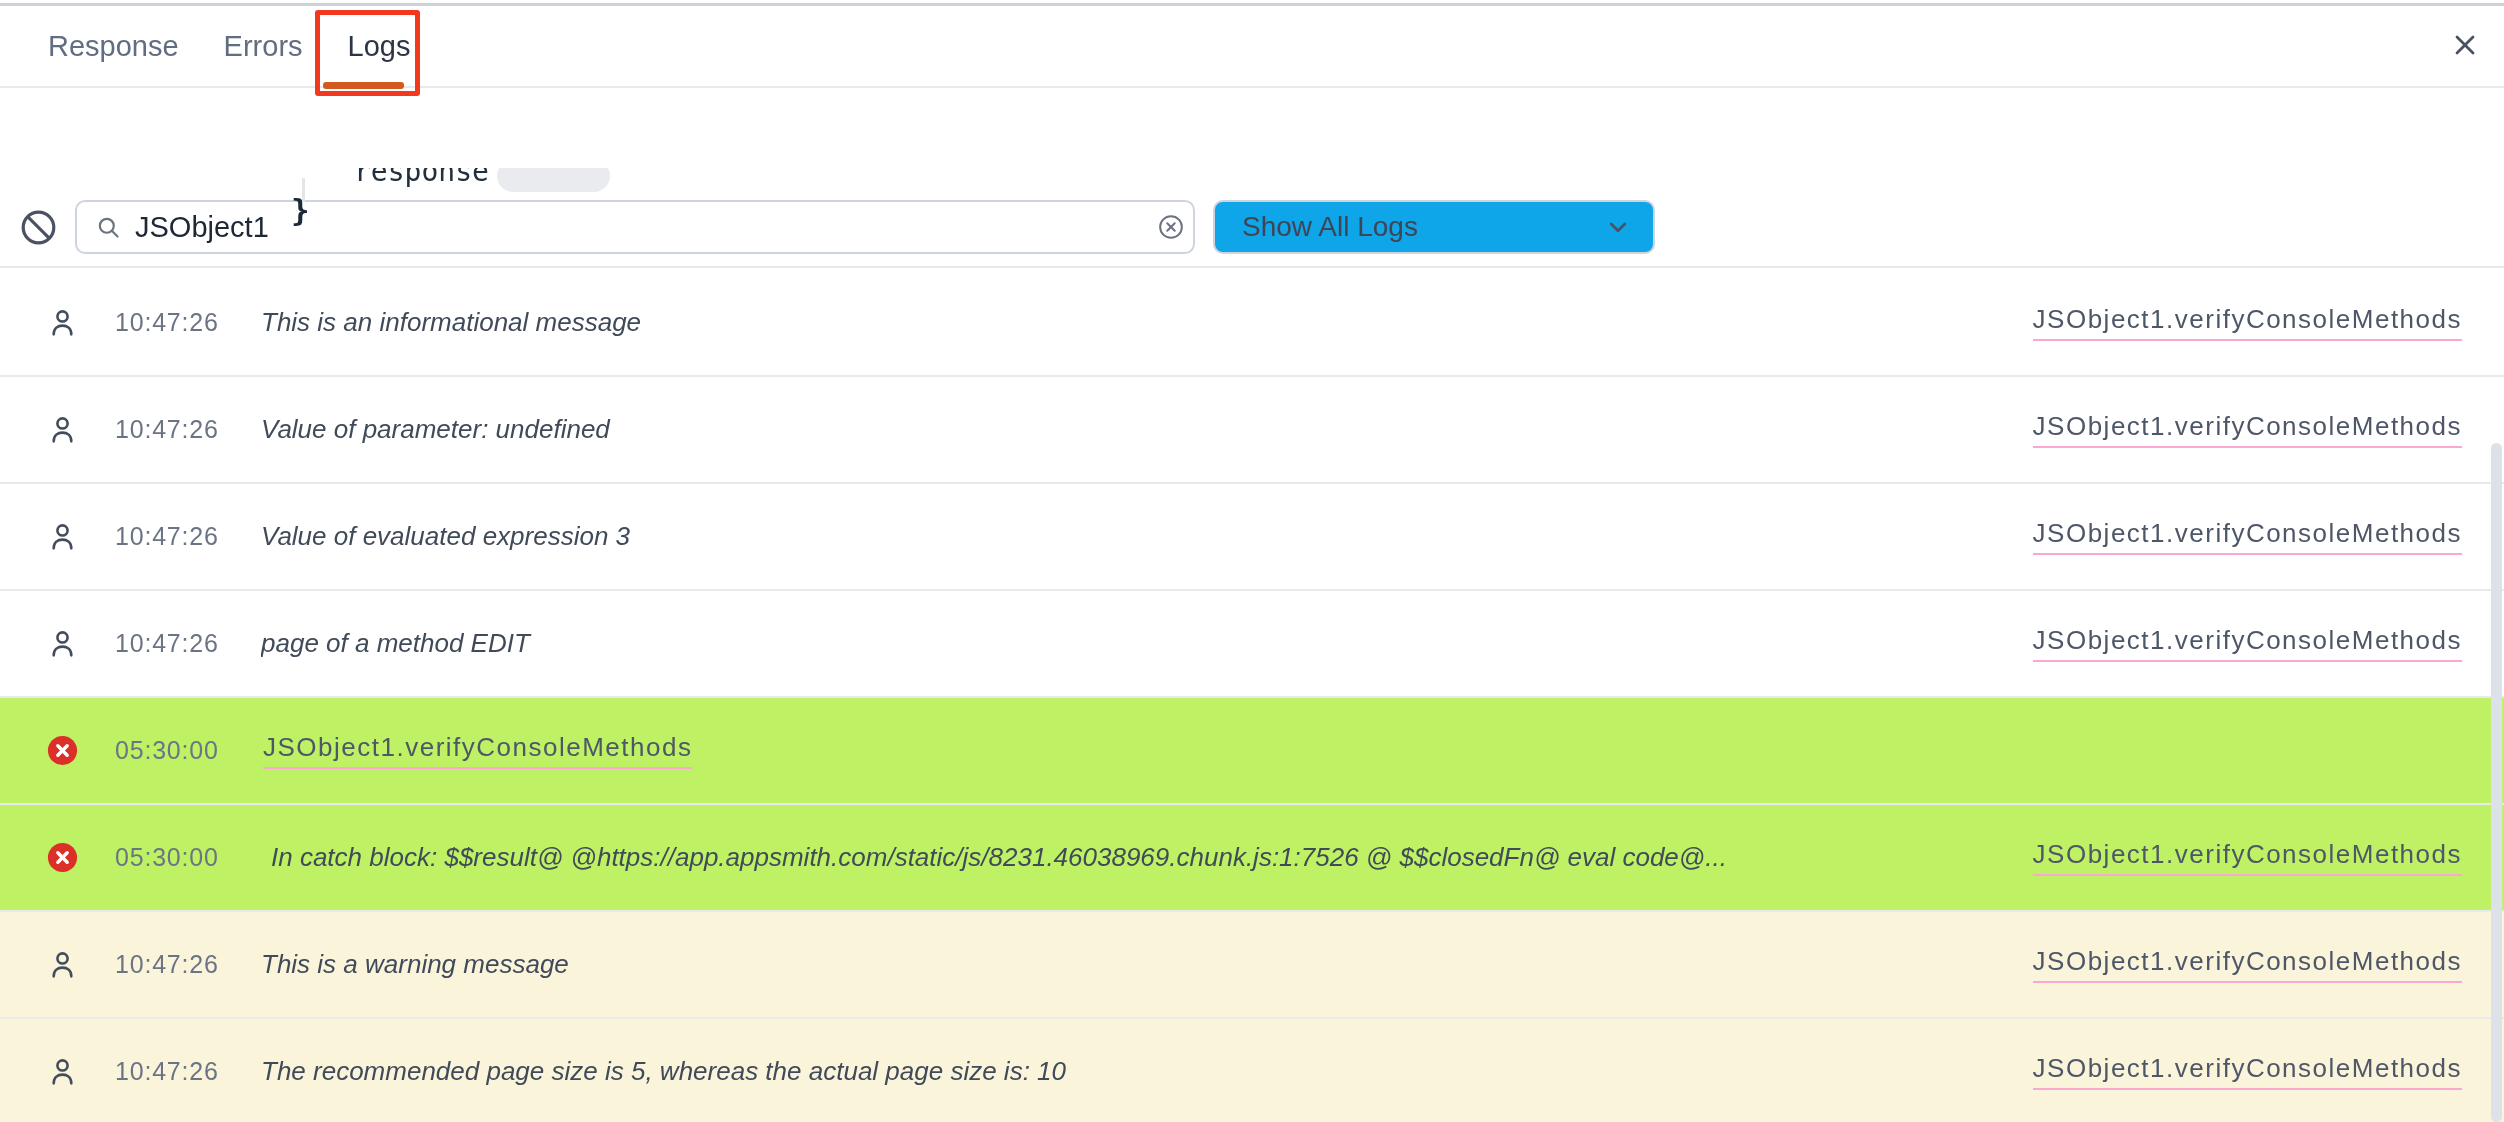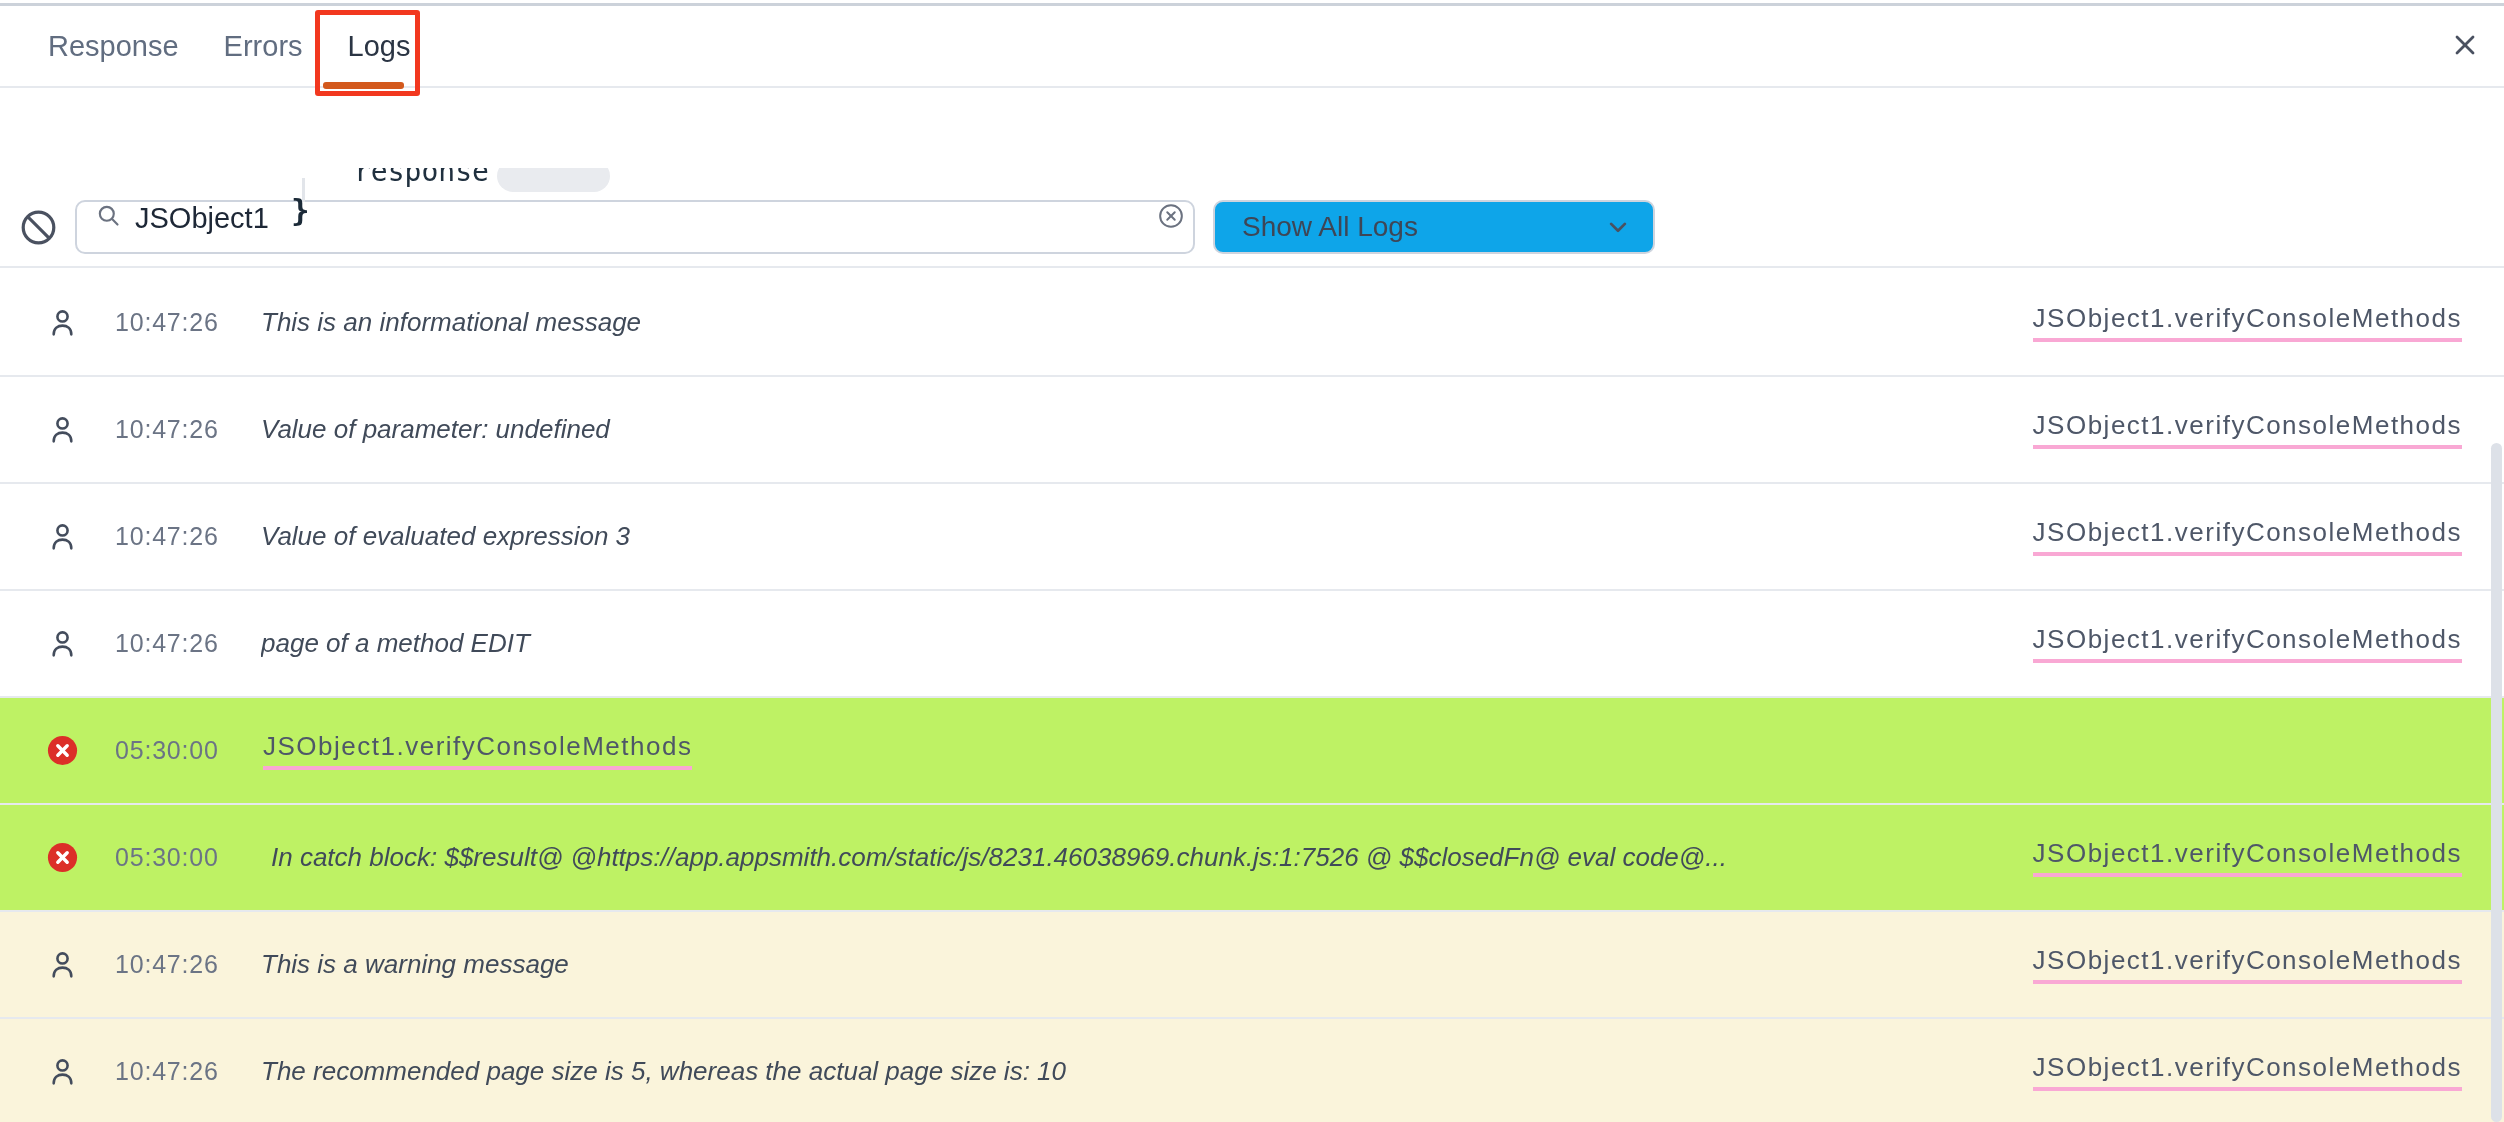--- a/index.html
+++ b/index.html
@@ -20,21 +20,21 @@
   .annotation-rect { position:absolute; left:315px; top:10px; width:105px; height:86px;
                      border:5px solid; border-radius:3px; pointer-events:none; }
   .close-btn { position:absolute; right:20px; top:26px; width:38px; height:38px;
                display:flex; align-items:center; justify-content:center; cursor:pointer; }
 
   
   .filterbar { position:absolute; left:0; top:88px; width:100%; height:80px; }
   .ban-btn { position:absolute; left:20px; top:121px; width:37px; height:37px; cursor:pointer; }
   .search-box { position:absolute; left:75px; top:112px; width:1120px; height:54px;
                 border:2px solid #ced4de; border-radius:10px; background:#fff;
-                display:flex; align-items:flex-start; padding:0 8px 0 18px; }
+                display:flex; align-items:center; padding:0 8px 0 18px; }
   .search-box input { flex:1; border:none; outline:none; font-size:29px; color:#1d2736;
                       margin-left:13px; font-family:"Liberation Sans", sans-serif; background:transparent; }
   .select-box { position:absolute; left:1213px; top:112px; width:442px; height:54px;
                 border:2px solid #ced4de; border-radius:10px; background:#0ea5e9;
                 display:flex; align-items:center; padding:0 20px 0 27px; cursor:pointer; }
   .select-value { flex:1; font-size:28px; color:#3e4656; }
 
   
   .code-preview { position:absolute; left:0; top:168px; width:100%; height:100px;
                   overflow:hidden; border-bottom:2px solid #e6e9ee; }
@@ -53,21 +53,21 @@
   .log-row.level-error   { background:#bef264; }
   .log-row.level-warning { background:#faf4db; }
   .row-icon { width:33px; height:33px; flex:0 0 33px; display:flex; align-items:center; justify-content:center; }
   .log-row .error-glyph { display:none; }
   .log-row.level-error .error-glyph { display:block; }
   .log-time { margin-left:36px; width:118px; font-size:25px; letter-spacing:0.8px; color:#6b7485; flex:0 0 auto; }
   .log-message { margin-left:28px; font-size:26px; color:#404a59; white-space:nowrap;
                  overflow:hidden; text-overflow:ellipsis; flex:1 1 auto;font-style:italic; }
   .log-row.level-error .log-message { padding-left:10px; }
   .log-source { margin-left:30px; flex:0 0 auto; font-size:26px; letter-spacing:1.5px; color:#4e5768;
-                border-bottom:4px solid #f9a8d4; padding-bottom:4px; cursor:pointer; }
+                border-bottom:2px solid #f9a8d4; padding-bottom:4px; cursor:pointer; }
 
   
   .scroll-thumb { position:absolute; left:2491px; top:443px; width:11px; height:679px;
                   border-radius:6px; background:#dde1e8; cursor:grab; }
 
   svg { display:block; }
 </style>
 </head>
 <body>
 

